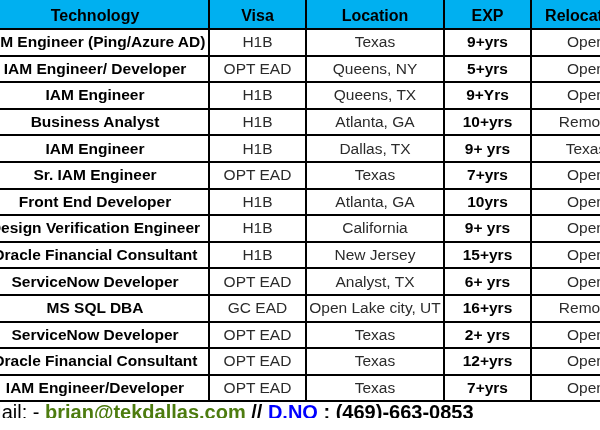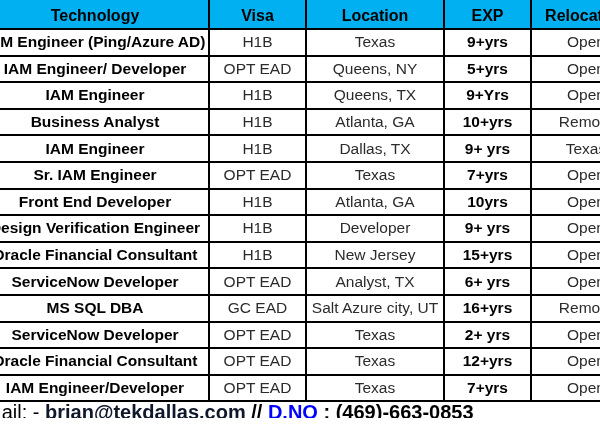--- a/index.html
+++ b/index.html
@@ -47,21 +47,21 @@
   .footer-line {
     position: absolute;
     left: -15px;
     top: 401px;
     white-space: nowrap;
     font-size: 20px;
     color: #000000;
     font-weight: 400;
   }
   .footer-line .link-email {
-    color: #0f172a;
+    color: #4d7c0f;
     font-weight: 700;
     text-decoration: underline;
     text-decoration-thickness: 2px;
     cursor: pointer;
   }
   .footer-line .sep { font-weight: 700; }
   .footer-line .link-dno {
     color: #0000FF;
     font-weight: 700;
     font-size: 20px;
@@ -138,42 +138,42 @@
       <tr>
         <td class="c-tech">Front End Developer</td>
         <td class="c-visa">H1B</td>
         <td class="c-loc">Atlanta, GA</td>
         <td class="c-exp">10yrs</td>
         <td class="c-rel">Open</td>
       </tr>
       <tr>
         <td class="c-tech">Design Verification Engineer</td>
         <td class="c-visa">H1B</td>
-        <td class="c-loc">Developer</td>
+        <td class="c-loc">California</td>
         <td class="c-exp">9+ yrs</td>
         <td class="c-rel">Open</td>
       </tr>
       <tr>
         <td class="c-tech">Oracle Financial Consultant</td>
         <td class="c-visa">H1B</td>
         <td class="c-loc">New Jersey</td>
         <td class="c-exp">15+yrs</td>
         <td class="c-rel">Open</td>
       </tr>
       <tr>
         <td class="c-tech">ServiceNow Developer</td>
         <td class="c-visa">OPT EAD</td>
         <td class="c-loc">Analyst, TX</td>
         <td class="c-exp">6+ yrs</td>
         <td class="c-rel">Open</td>
       </tr>
       <tr>
         <td class="c-tech">MS SQL DBA</td>
         <td class="c-visa">GC EAD</td>
-        <td class="c-loc">Salt Azure city, UT</td>
+        <td class="c-loc">Open Lake city, UT</td>
         <td class="c-exp">16+yrs</td>
         <td class="c-rel">Remote</td>
       </tr>
       <tr>
         <td class="c-tech">ServiceNow Developer</td>
         <td class="c-visa">OPT EAD</td>
         <td class="c-loc">Texas</td>
         <td class="c-exp">2+ yrs</td>
         <td class="c-rel">Open</td>
       </tr>

